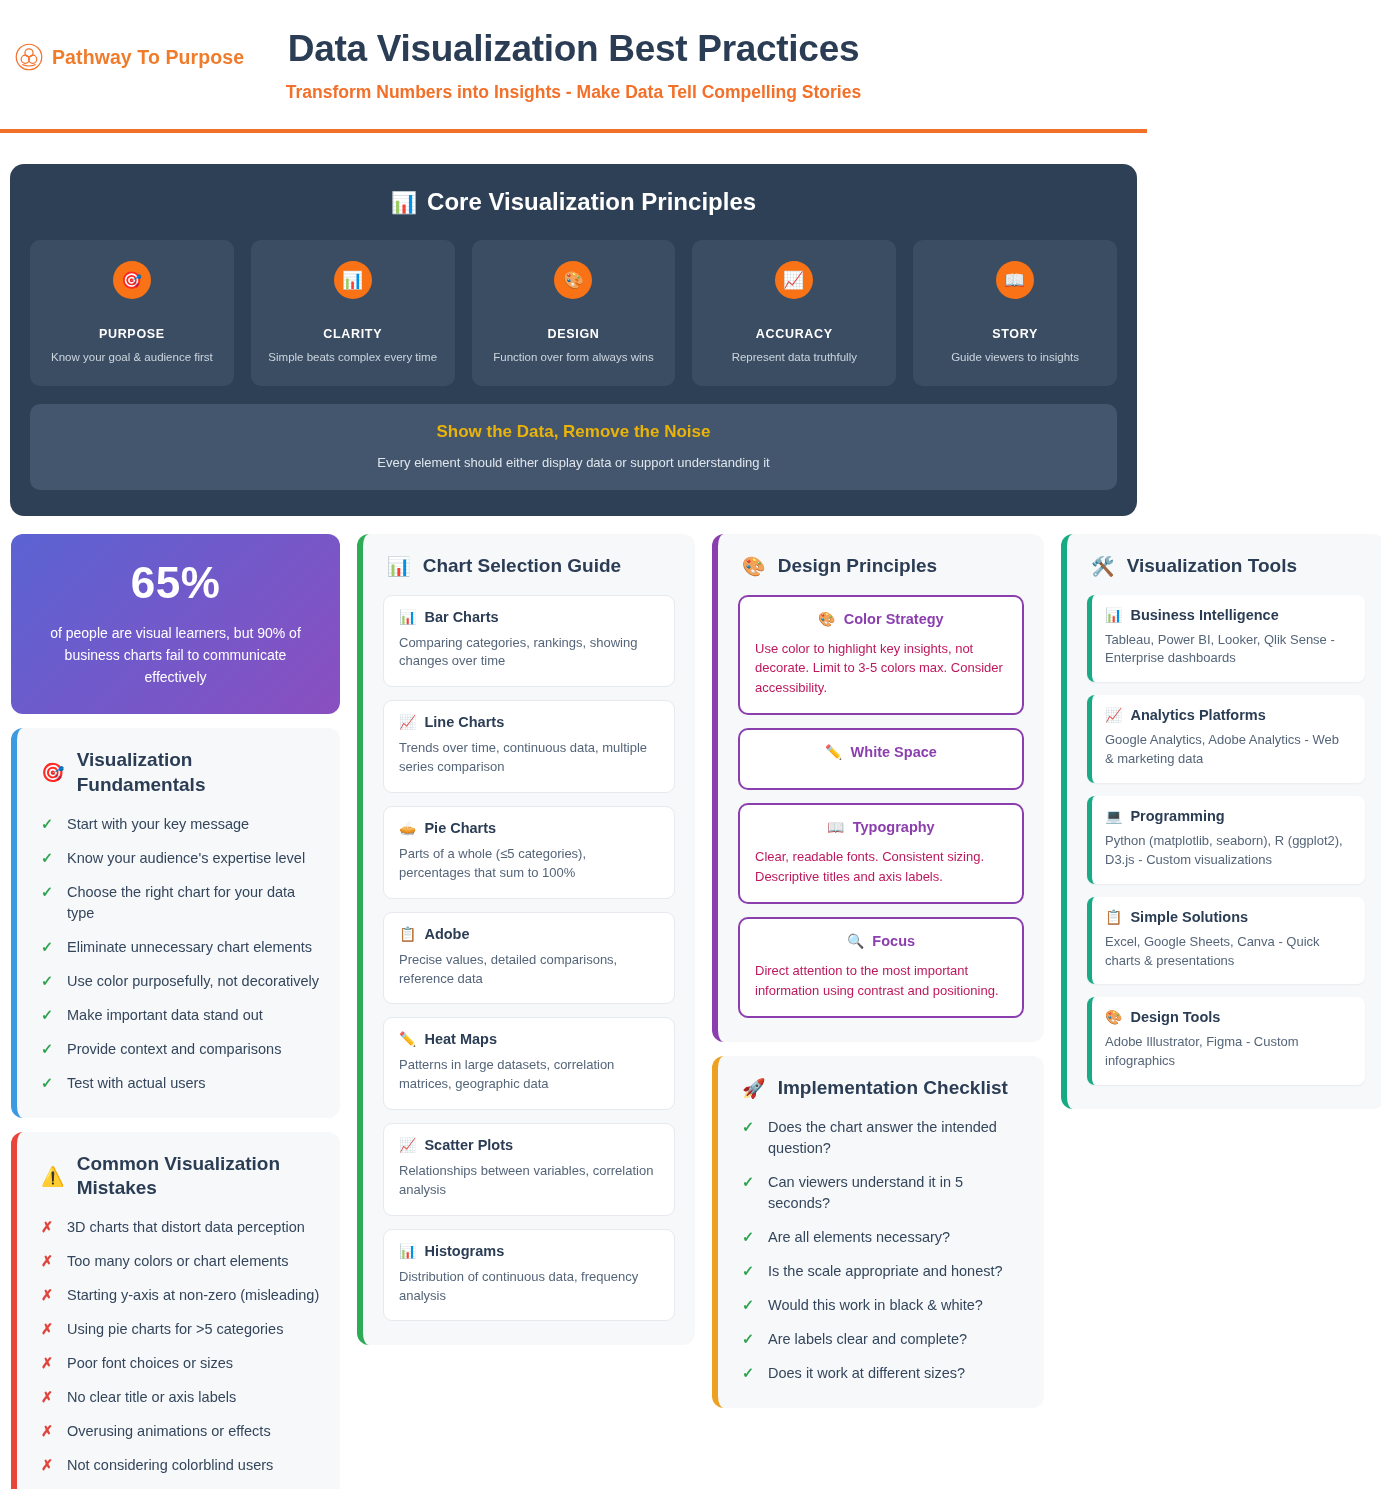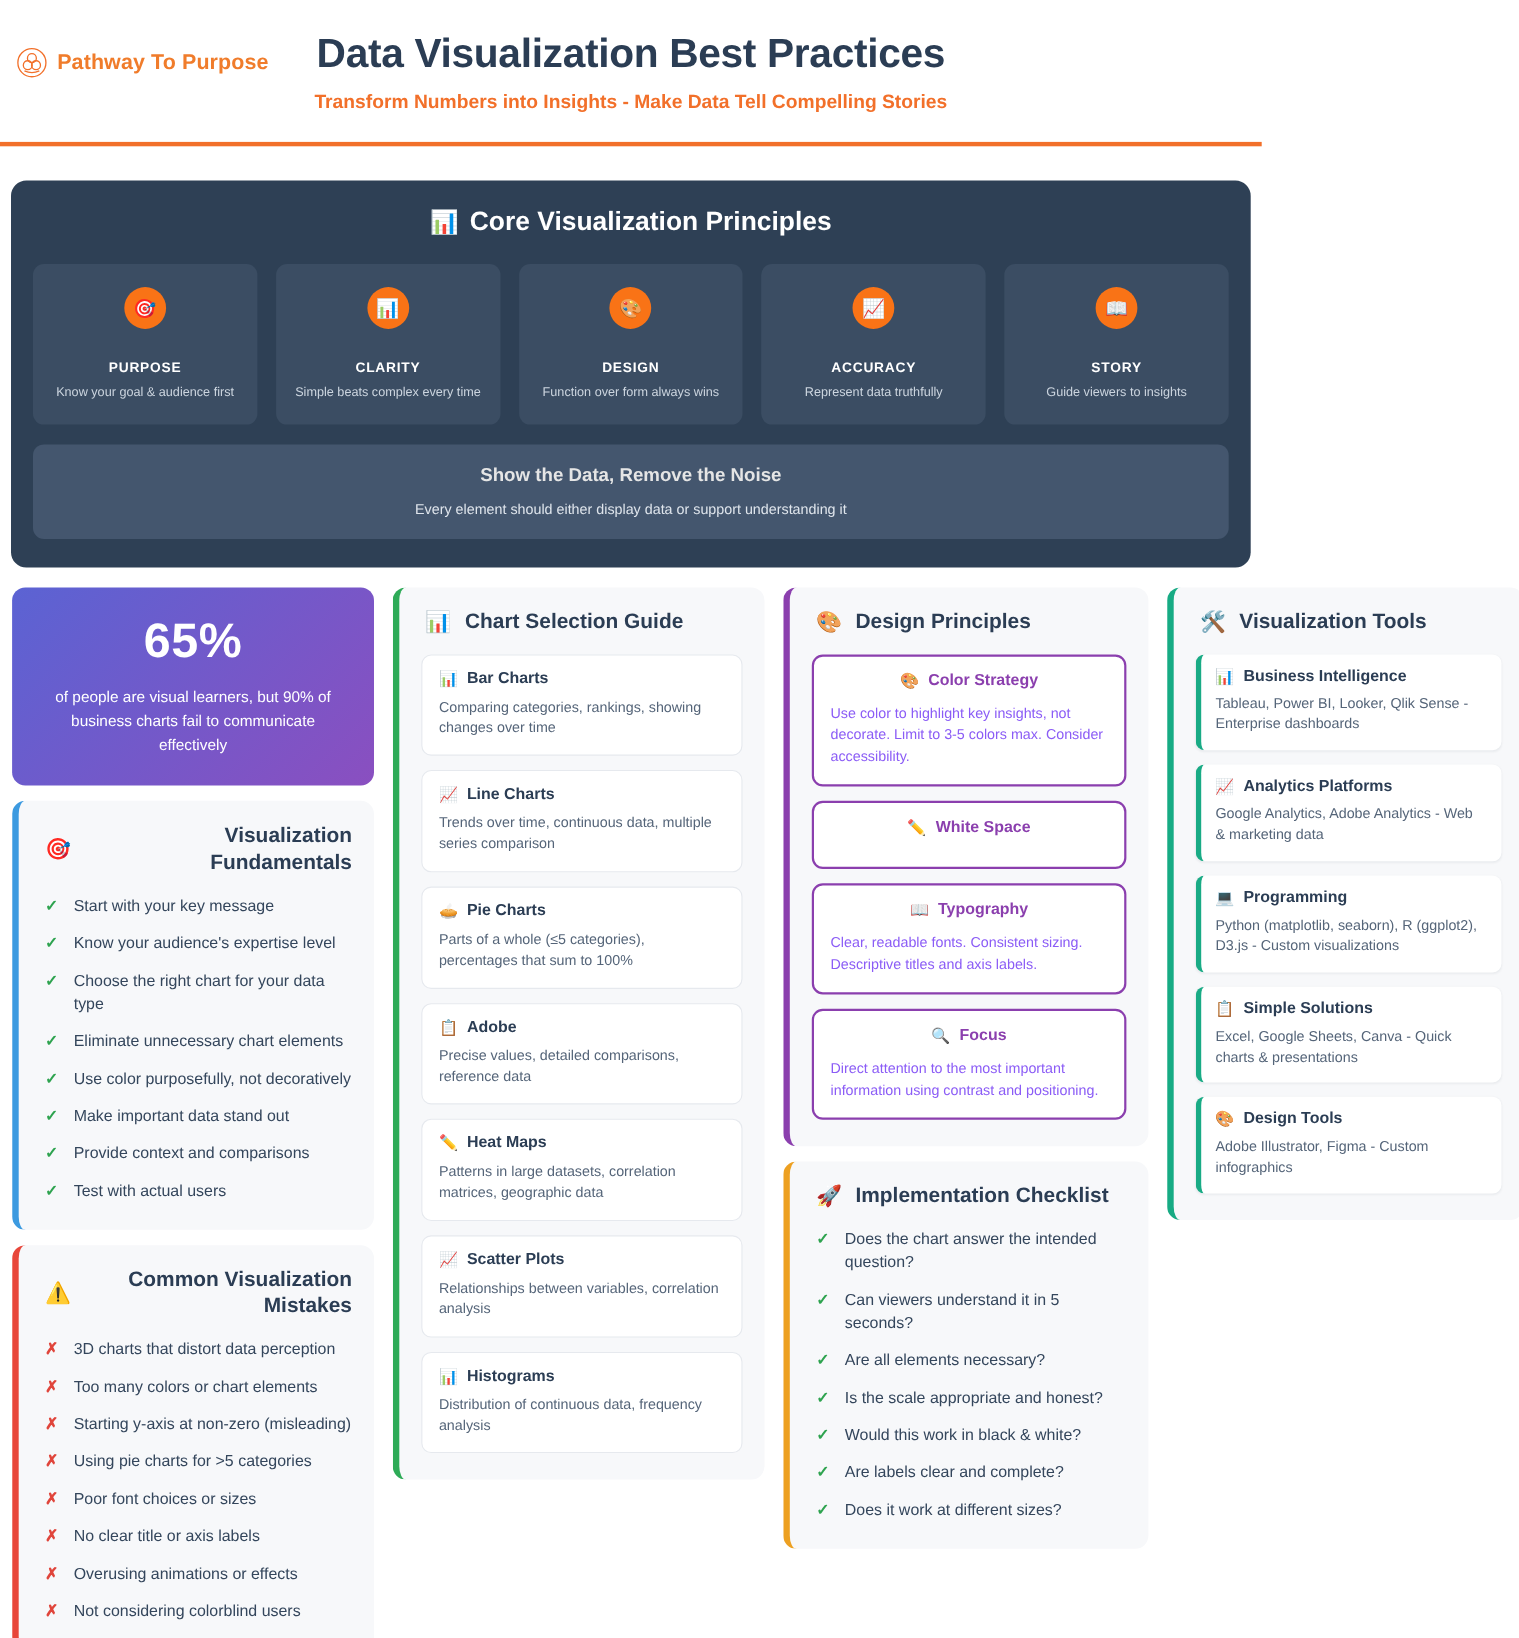--- a/index.html
+++ b/index.html
@@ -63,21 +63,21 @@
   .principle-name {
     color: #ffffff; font-size: 12.5px; font-weight: 700;
     letter-spacing: .7px; margin-bottom: 9px; margin-top: 28px;
   }
   .principle-desc { color: #ccd5df; font-size: 11.5px; line-height: 1.35; }
 
   .banner {
     margin-top: 18px; background: #44566e; border-radius: 10px;
     padding: 18px 16px 20px 16px; text-align: center;
   }
-  .banner-title { color: #e5e5e5; font-size: 17px; font-weight: 700; }
+  .banner-title { color: #eab308; font-size: 17px; font-weight: 700; }
   .banner-sub { margin-top: 13px; color: #dfe5ec; font-size: 13px; }
 
   
   .columns {
     display: grid;
     grid-template-columns: 341px 350px 344px 336px;
     column-gap: 5px;
     padding: 18px 5px 0 5px;
     align-items: start;
   }
@@ -105,21 +105,21 @@
   .acard.purple { border-left: 6px solid #8b3fae; }
   .acard.teal   { border-left: 6px solid #17ab84; }
   .acard.amber  { border-left: 6px solid #eda021; }
 
   .card-head {
     display: flex; align-items: center; gap: 12px;
     margin-bottom: 16px; padding-left: 4px;
   }
   .card-head .emoji { font-size: 19px; line-height: 1; flex: 0 0 auto; }
   .card-head .htext {
-    font-size: 19px; font-weight: 700; color: #2b3d54; line-height: 1.3; text-align: right;
+    font-size: 19px; font-weight: 700; color: #2b3d54; line-height: 1.3;
   }
 
   
   .clist { list-style: none; display: flex; flex-direction: column; gap: 13px; }
   .clist li { display: flex; gap: 13px; align-items: flex-start; padding-left: 4px; }
   .mark { font-size: 14.5px; font-weight: 700; line-height: 1.45; flex: 0 0 13px; }
   .mark.ok { color: #2ea34f; }
   .mark.no { color: #e0453b; }
   .ctext { font-size: 14.5px; color: #34465c; line-height: 1.45; }
 
@@ -139,21 +139,21 @@
   
   .dp-card {
     background: #ffffff; border: 2px solid #8b3fae; border-radius: 10px;
     padding: 14px 15px 16px 15px;
   }
   .dp-title {
     display: flex; align-items: center; justify-content: center; gap: 8px;
     font-size: 14.5px; font-weight: 700; color: #8b3fae; margin-bottom: 12px;
   }
   .dp-title .emoji { font-size: 14px; line-height: 1; }
-  .dp-desc { font-size: 13px; color: #8b5cf6; line-height: 1.5; }
+  .dp-desc { font-size: 13px; color: #be185d; line-height: 1.5; }
 
   
   .tool-card {
     background: #ffffff; border-radius: 8px;
     border-left: 5px solid #19ab85;
     box-shadow: 0 1px 2px rgba(20,30,50,.06);
     padding: 12px 14px 14px 13px;
   }
   .tool-title {
     display: flex; align-items: center; gap: 8px;

